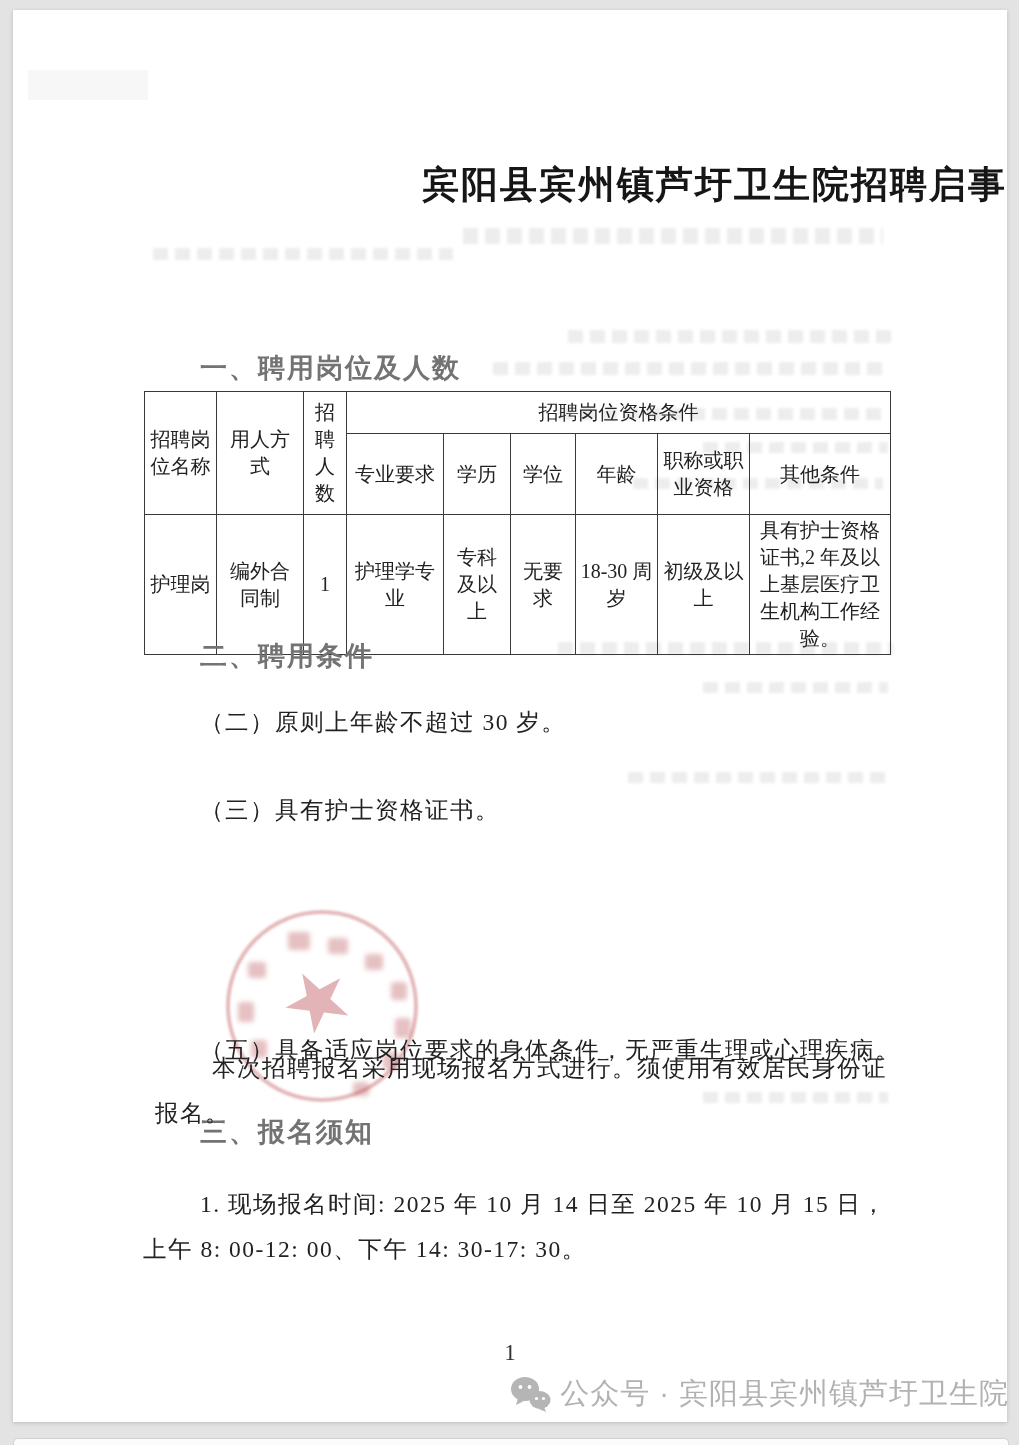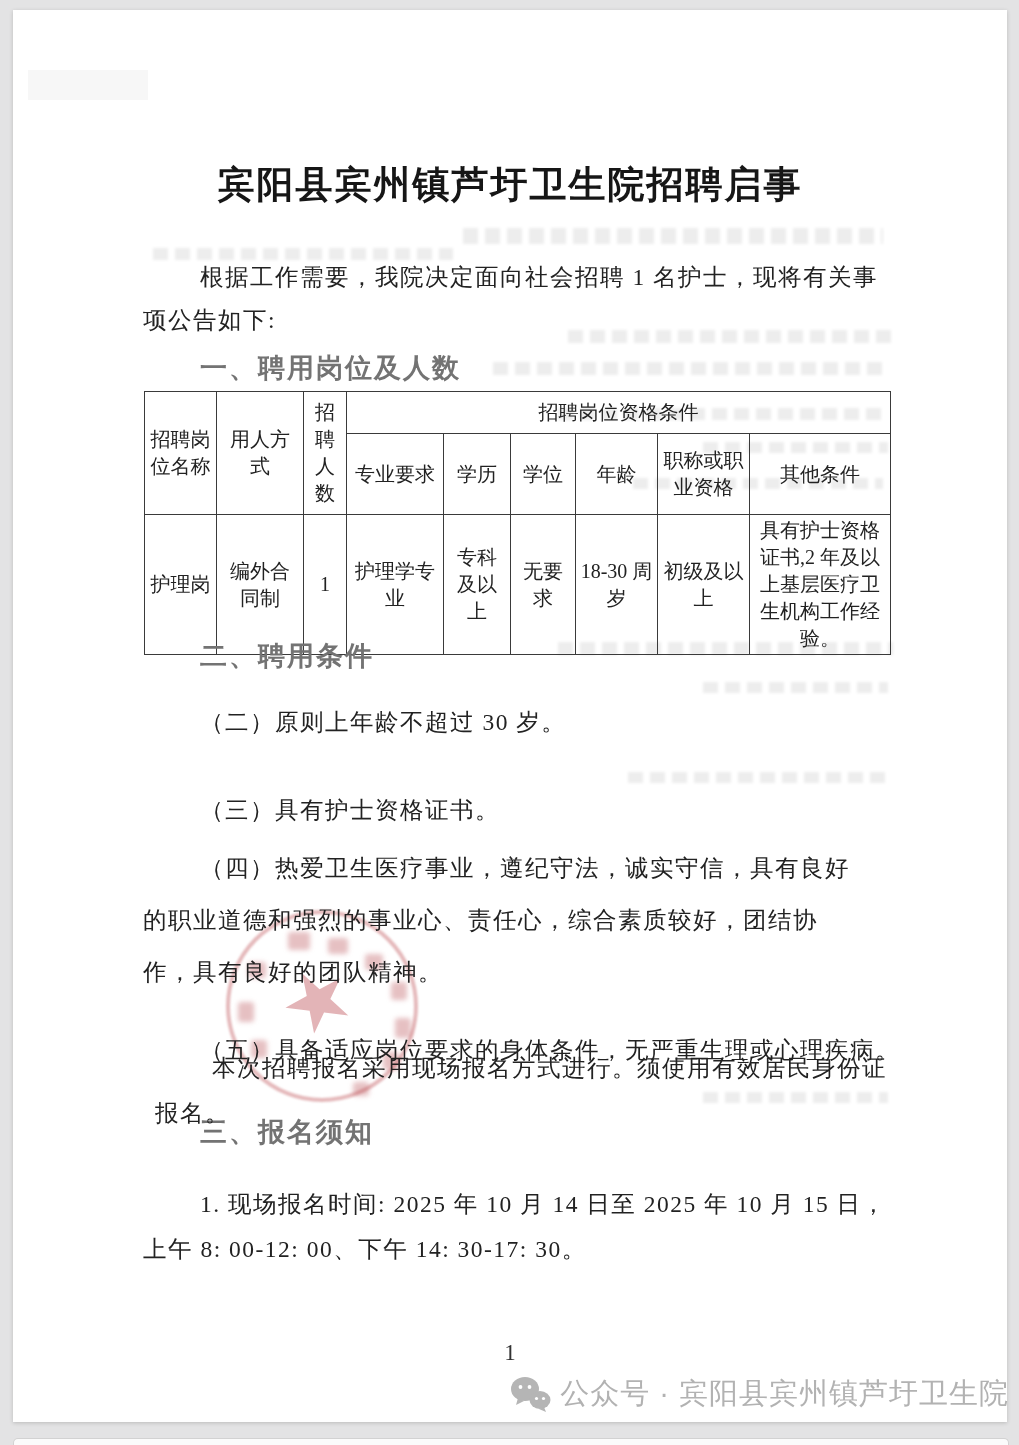--- a/index.html
+++ b/index.html
@@ -22,21 +22,21 @@
   
   .bleed{
     position:absolute;opacity:.10;filter:blur(1.6px);
     background:repeating-linear-gradient(90deg,#555 0 15px,transparent 15px 22px);
   }
   .bleed-red{
     position:absolute;background:rgba(190,90,95,.38);filter:blur(2.5px);
     border-radius:3px;
   }
   .doc-title{
-    position:absolute;left:0;top:150px;width:100%;text-align:center;
+    position:absolute;left:0;top:150px;width:100%;text-align:right;
     font-size:37px;font-weight:700;letter-spacing:2px;color:#161616;
   }
   .para{
     position:absolute;left:130px;width:746px;
     font-size:23.5px;letter-spacing:1.5px;line-height:43px;
     text-indent:57px;color:#222;
   }
   .sec-heading{
     position:absolute;left:187px;
     font-family:"Liberation Sans","DejaVu Sans",sans-serif;
@@ -101,21 +101,20 @@
   <div class="bleed-red" style="left:378px;top:972px;width:16px;height:18px;"></div>
   <div class="bleed-red" style="left:382px;top:1008px;width:16px;height:20px;"></div>
   <div class="bleed-red" style="left:370px;top:1042px;width:16px;height:18px;"></div>
   <div class="bleed-red" style="left:235px;top:952px;width:18px;height:16px;"></div>
   <div class="bleed-red" style="left:225px;top:992px;width:16px;height:20px;"></div>
   <div class="bleed-red" style="left:238px;top:1030px;width:16px;height:18px;"></div>
   <div class="bleed-red" style="left:340px;top:1072px;width:16px;height:14px;"></div>
 
   <div class="doc-title">宾阳县宾州镇芦圩卫生院招聘启事</div>
 
-  <div class="para" style="top:246px;">根据工作需要，我院决定面向社会招聘 1 名护士，现将有关事项公告如下:</div>
 
   <div class="sec-heading" style="top:340px;">一、聘用岗位及人数</div>
 
   <table class="jobs">
     <colgroup>
       <col style="width:72px">
         <col style="width:87px">
         <col style="width:43px">
       <col style="width:97px">
         <col style="width:67px">
@@ -149,21 +148,20 @@
       <td>18-30 周岁</td>
       <td>初级及以上</td>
       <td>具有护士资格证书,2 年及以上基层医疗卫生机构工作经验。</td>
     </tr>
   </tbody>
     </table>
 
   <div class="sec-heading" style="top:628px;">二、聘用条件</div>
   <div class="para" style="top:692px;line-height:40px;">（二）原则上年龄不超过 30 岁。</div>
   <div class="para" style="top:780px;line-height:40px;">（三）具有护士资格证书。</div>
-  <div class="para" style="top:832px;line-height:52px;width:715px;">（四）热爱卫生医疗事业，遵纪守法，诚实守信，具有良好的职业道德和强烈的事业心、责任心，综合素质较好，团结协作，具有良好的团队精神。</div>
   <div class="para" style="top:992px;line-height:40px;width:800px;white-space:nowrap;margin-top:28px;">（五）具备适应岗位要求的身体条件，无严重生理或心理疾病。</div>
 
   <div class="sec-heading" style="top:1104px;">三、报名须知</div>
   <div class="para" style="top:1036px;line-height:45px;width:740px;margin-left:12px;">本次招聘报名采用现场报名方式进行。须使用有效居民身份证报名。</div>
   <div class="para" style="top:1172px;line-height:45px;">1. 现场报名时间: 2025 年 10 月 14 日至 2025 年 10 月 15 日，上午 8: 00-12: 00、下午 14: 30-17: 30。</div>
 
   <div class="pagenum">1</div>
 </div>
 
 <div class="watermark">

